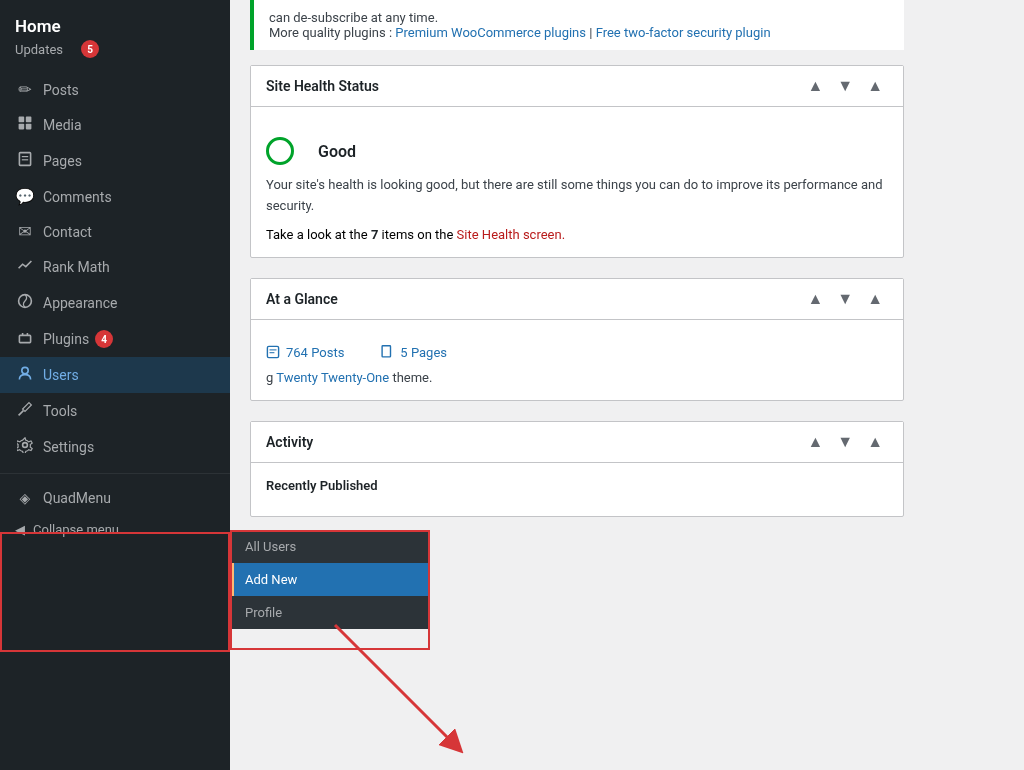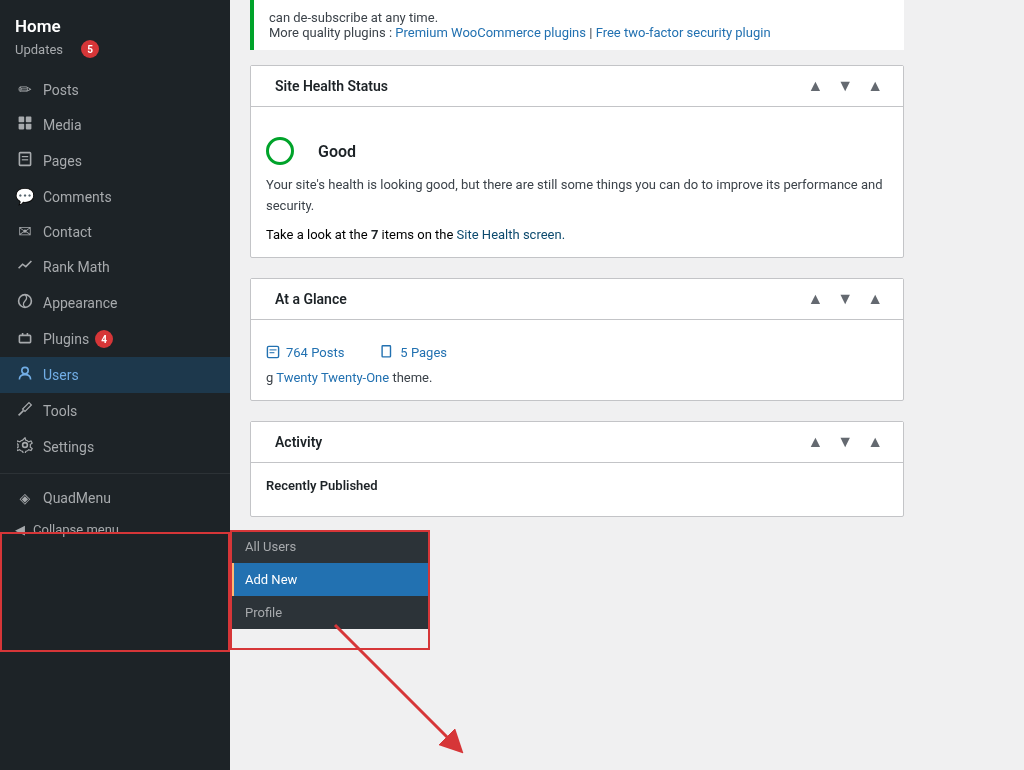--- a/index.html
+++ b/index.html
@@ -103,21 +103,20 @@
       align-items: center;
       justify-content: space-between;
       padding: 10px 15px;
       border-bottom: 1px solid #c3c4c7;
       background: #fff;
     }
     .widget-title {
       font-size: 14px;
       font-weight: 600;
       color: #1d2327;
-      margin-left: 9px;
     }
     .widget-controls {
       display: flex;
       gap: 4px;
     }
     .widget-btn {
       background: none;
       border: none;
       cursor: pointer;
       color: #646970;
@@ -159,21 +158,21 @@
       font-size: 16px;
       font-weight: 600;
       color: #1d2327;
     }
     .health-desc {
       color: #3c434a;
       font-size: 13px;
       line-height: 1.6;
       margin-bottom: 10px;
     }
-    .health-link { color: #0c4a6e; text-decoration: none; font-size: 13px; }
+    .health-link { color: #b91c1c; text-decoration: none; font-size: 13px; }
     .health-items { color: #1d2327; font-weight: 700; }
 
     
     .glance-grid {
       display: flex;
       gap: 36px;
       flex-wrap: wrap;
       padding: 10px 0;
     }
     .glance-item {

